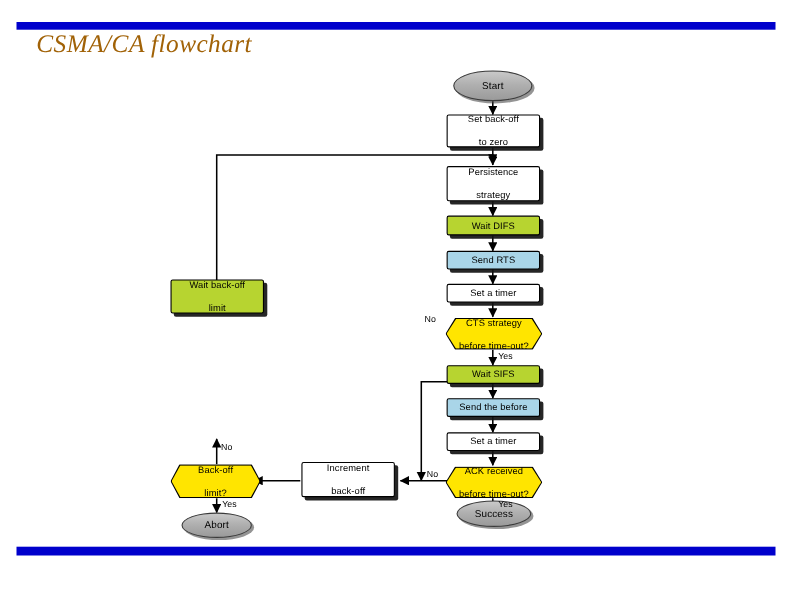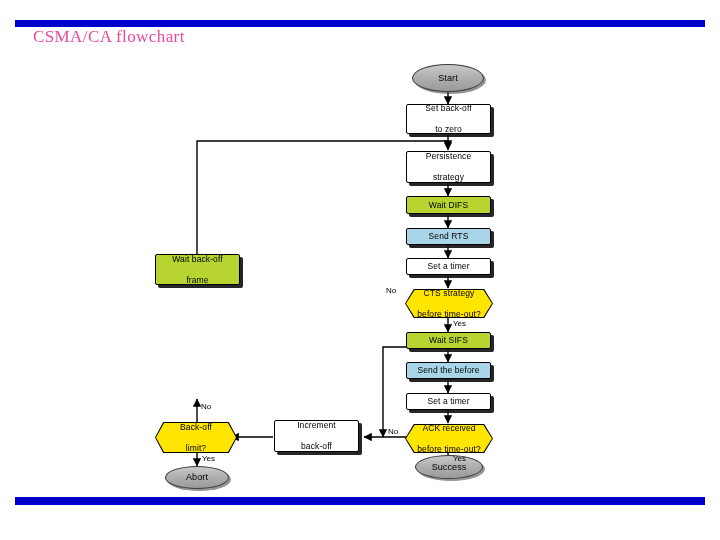--- a/index.html
+++ b/index.html
@@ -12,22 +12,23 @@
   }
   #slide{position:absolute;left:0;top:0;width:720px;height:540px;background:#fff;}
 
   .rule{position:absolute;left:15px;width:690px;background:#0000cc;}
   #rule-top{top:20px;height:7px;}
   #rule-bottom{top:497px;height:8px;}
 
   #page-title{
     position:absolute;left:33px;top:27px;
     font-family:"Liberation Serif", serif;
-    font-size:17px;
-    color:#ec4899;
+    font-style:italic;
+    font-size:23px;
+    color:#a16207;
     letter-spacing:0.4px;
     white-space:nowrap;
   }
 
   #canvas{position:absolute;left:0;top:56px;width:720px;height:440px;}
   #wires{position:absolute;left:0;top:0;width:720px;height:440px;}
 
   .node{
     position:absolute;
     box-sizing:border-box;
@@ -221,21 +222,21 @@
       </div>
     </div>
 
     <div class="node term" style="left:165px;top:410px;width:64px;height:23px;">
       <span>Abort</span>
     </div>
 
     <div class="node rect green" style="left:155px;top:198px;width:85px;height:31px;">
       <span>
         <span>Wait back-off</span><br>
-        <span>frame</span>
+        <span>limit</span>
       </span>
     </div>
 
     <div class="edge-label" style="left:386px;top:230px;">No</div>
     <div class="edge-label" style="left:453px;top:263px;">Yes</div>
     <div class="edge-label" style="left:388px;top:371px;">No</div>
     <div class="edge-label" style="left:453px;top:398px;">Yes</div>
     <div class="edge-label" style="left:201px;top:346px;">No</div>
     <div class="edge-label" style="left:202px;top:398px;">Yes</div>
 

